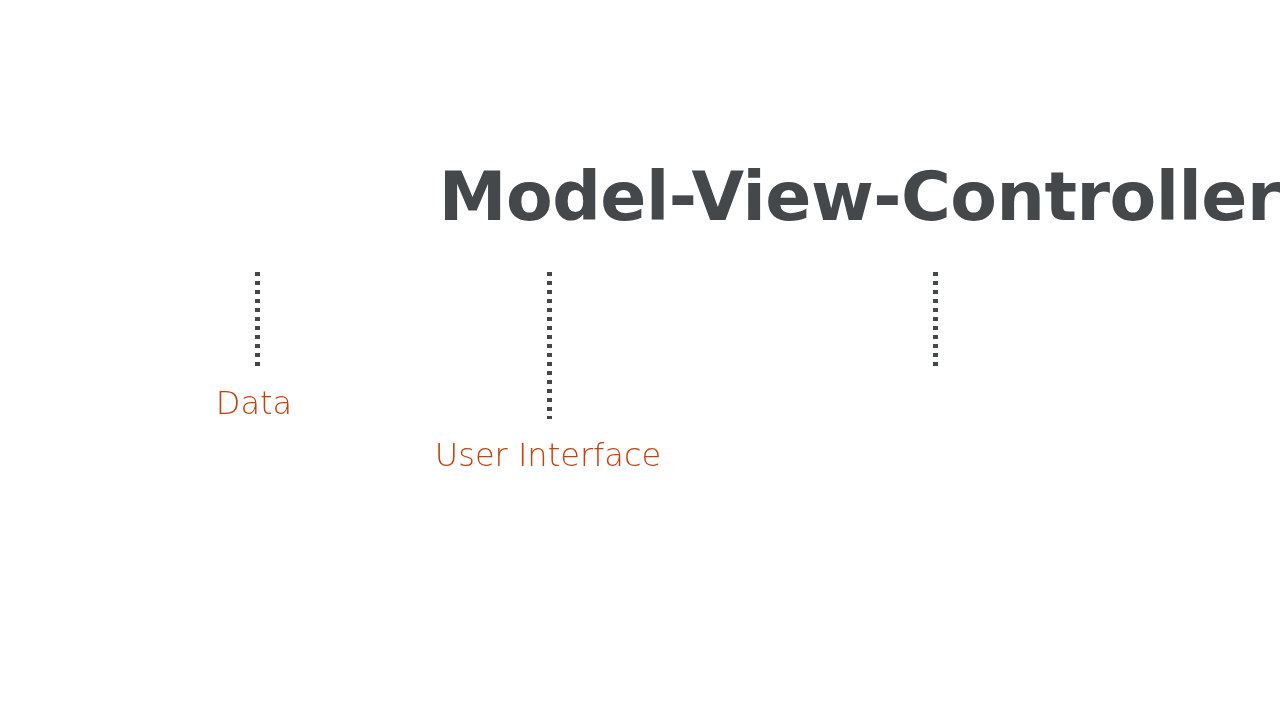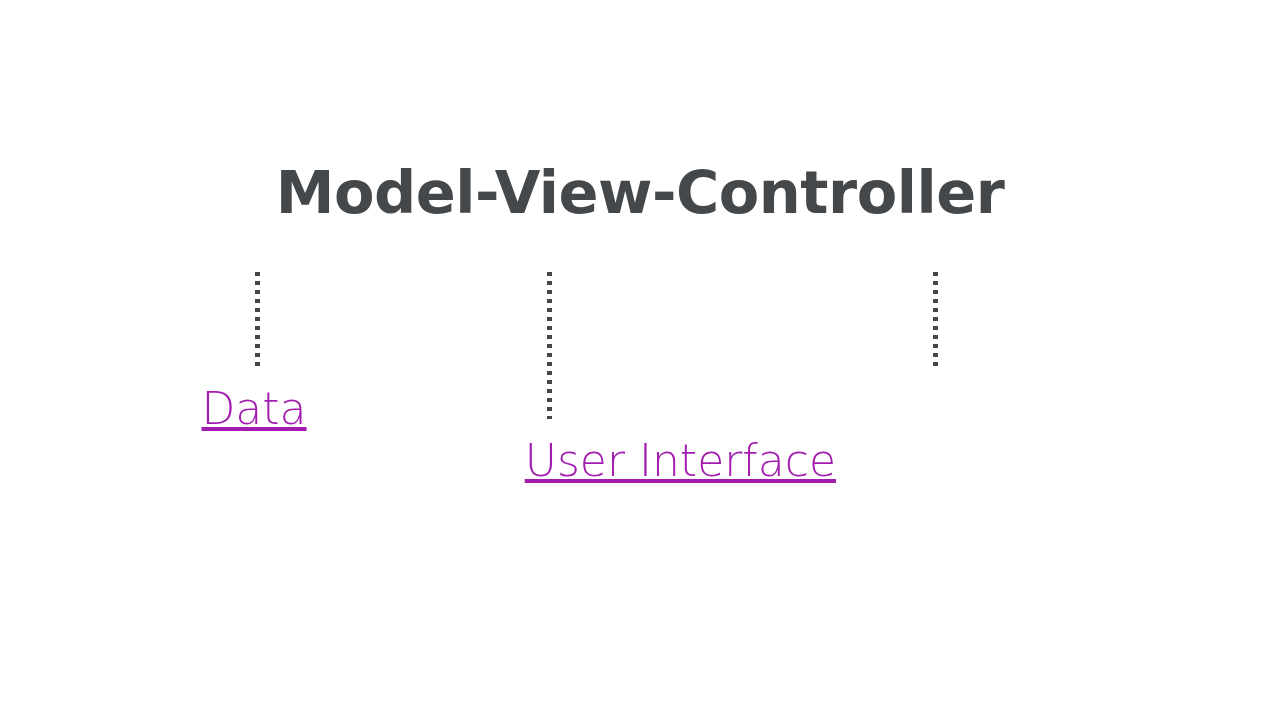--- a/index.html
+++ b/index.html
@@ -21,23 +21,23 @@
     height: 720px;
     background: #ffffff;
   }
 
   
   .title {
     position: absolute;
     left: 0;
     top: 163px;
     width: 1280px;
-    text-align: center;
+    text-align: right;
     font-family: "DejaVu Sans", sans-serif;
-    font-size: 59px;
+    font-size: 68px;
     font-weight: bold;
     letter-spacing: -0.5px;
     color: #45484b;
     line-height: 1.0;
     white-space: nowrap;
   }
 
   
   .connector {
     position: absolute;
@@ -54,29 +54,28 @@
 
   .connector.model   { left: 255px; top: 272px; height: 97px;  }
   .connector.view    { left: 547px; top: 272px; height: 147px; }
   .connector.control { left: 933px; top: 272px; height: 97px;  }
 
   
   .label {
     position: absolute;
     font-family: "DejaVu Sans", sans-serif;
     font-weight: 300;
-    font-size: 44px;
-    color: #a21caf;
+    font-size: 32px;
+    color: #c2410c;
     line-height: 1.0;
     white-space: nowrap;
-    text-decoration: underline;
   }
 
   .label.data   { left: 0;   top: 387px; width: 508px; text-align: center; }
-  .label.ui     { left: 240px; top: 439px; width: 596px; text-align: right; }
+  .label.ui     { left: 250px; top: 439px; width: 596px; text-align: center; }
   .label.coord  { left: 630px; top: 387px; width: 608px; text-align: center; }
 </style>
 </head>
 <body>
 
 <div id="slide">
 
   <div class="title">Model-View-Controller</div>
 
   <div class="connector model"></div>

